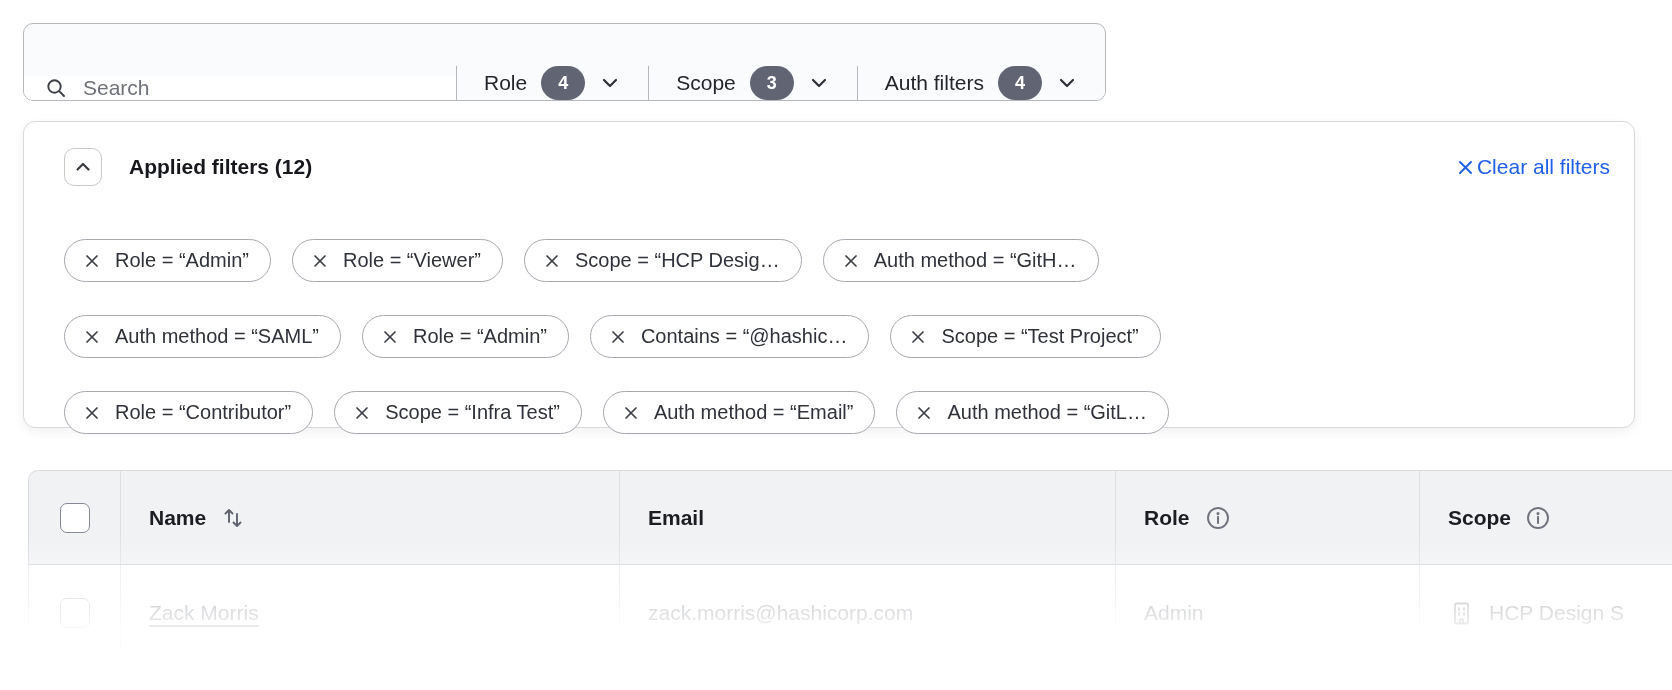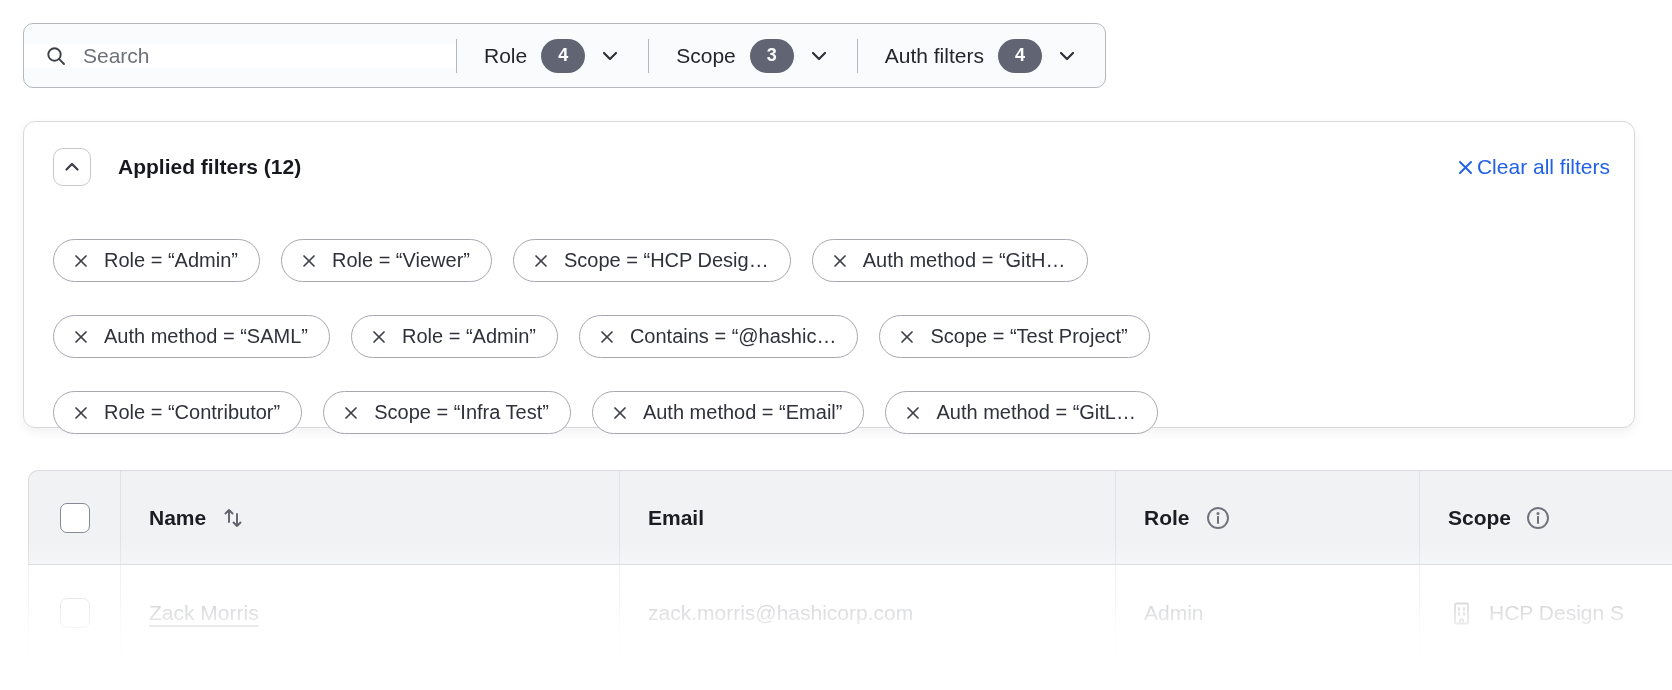--- a/index.html
+++ b/index.html
@@ -8,21 +8,21 @@
     position: relative;
     overflow: hidden;
     background: #ffffff;
     font-family: "Liberation Sans", sans-serif;
     color: #1b1d22;
   }
 
   
   .toolbar {
     position: absolute; left: 23px; top: 23px;
-    height: 65px; display: flex; align-items: center;
+    height: 78px; display: flex; align-items: flex-end;
     border: 1px solid #b4b7bd; border-radius: 10px;
     overflow: hidden; background: #fafbfc;
   }
   .search-seg {
     width: 432px; background: #ffffff;
     display: flex; align-items: center; gap: 15px;
     padding: 0 20px;
   }
   .search-seg input {
     border: none; outline: none; flex: 1;
@@ -45,21 +45,21 @@
   }
   .icon { display: inline-flex; flex: none; }
 
   
   .panel {
     position: absolute; left: 23px; top: 121px;
     width: 1612px; height: 307px;
     background: #ffffff;
     border: 1px solid #d7d9dd; border-radius: 12px;
     box-shadow: 0 4px 10px rgba(55,60,75,0.07);
-    padding: 26px 24px 0 29px;
+    padding: 26px 24px 0 40px;
   }
   .panel-head { display: flex; align-items: center; }
   .collapse-btn {
     width: 38px; height: 38px; border-radius: 10px;
     border: 1px solid #c7c9ce; background: #ffffff;
     display: flex; align-items: center; justify-content: center;
     cursor: pointer;
   }
   .panel-title { margin-left: 27px; font-size: 21px; font-weight: bold; color: #16181d; }
   .clear-btn {

